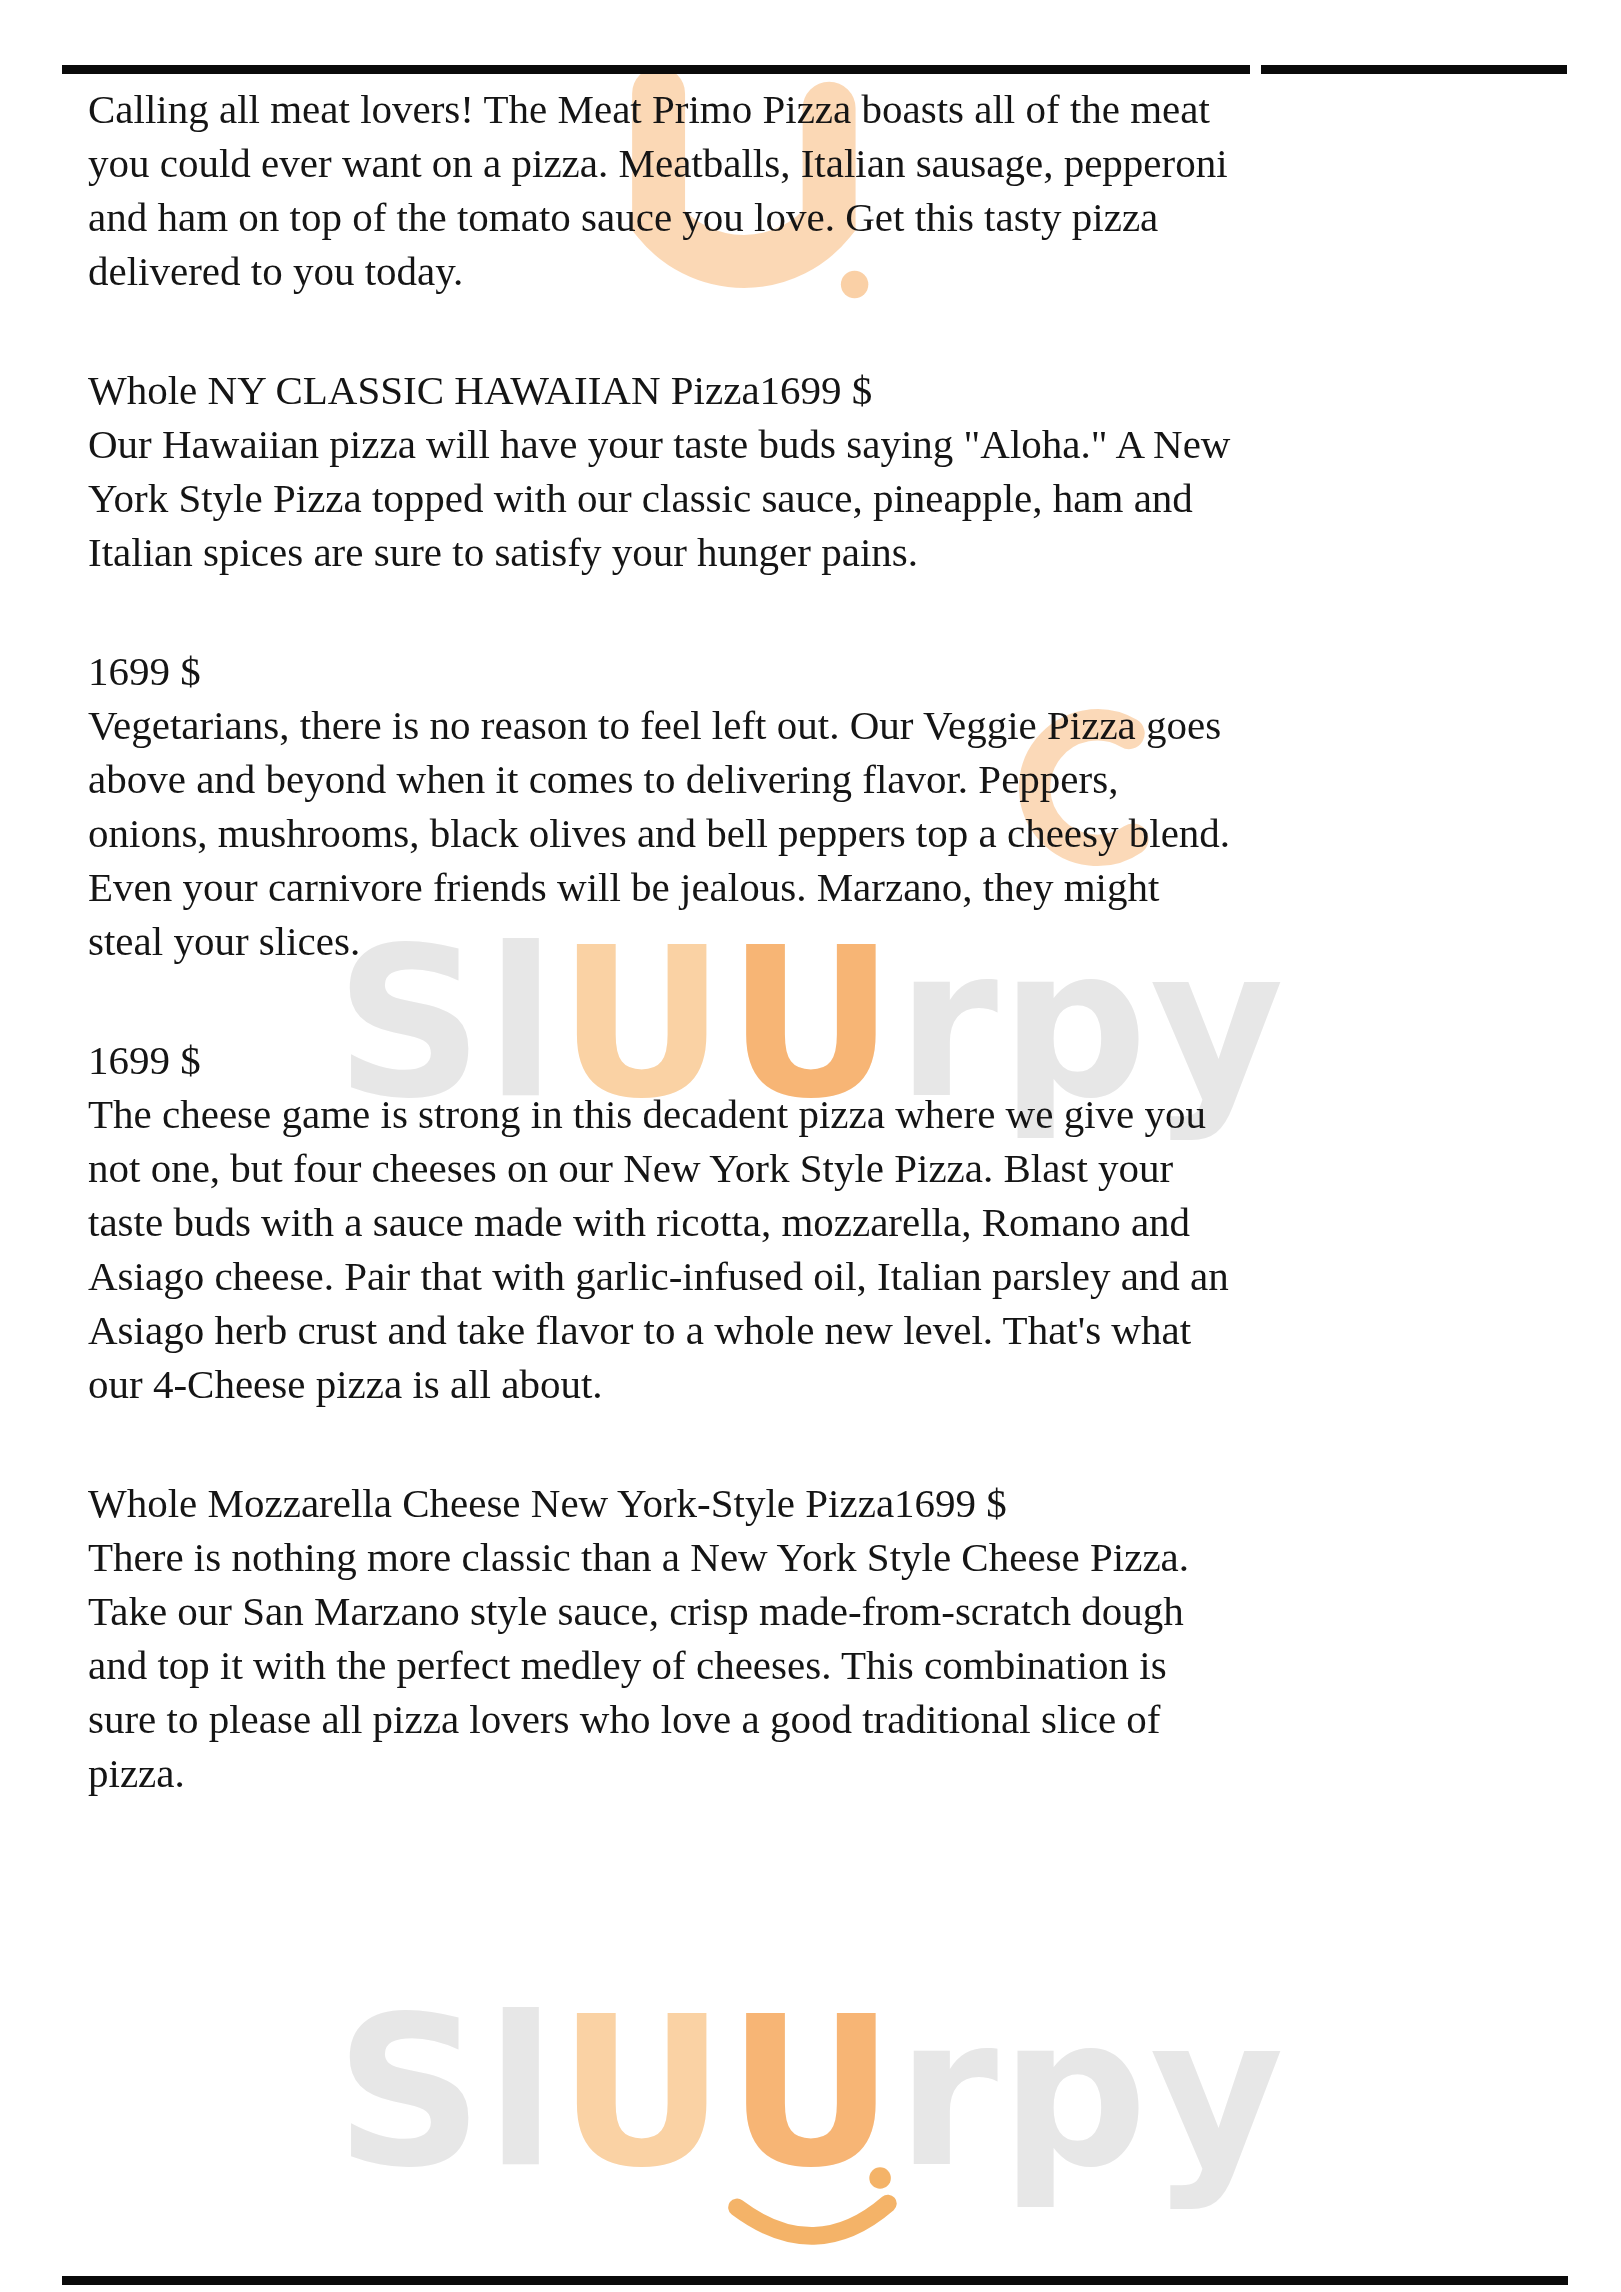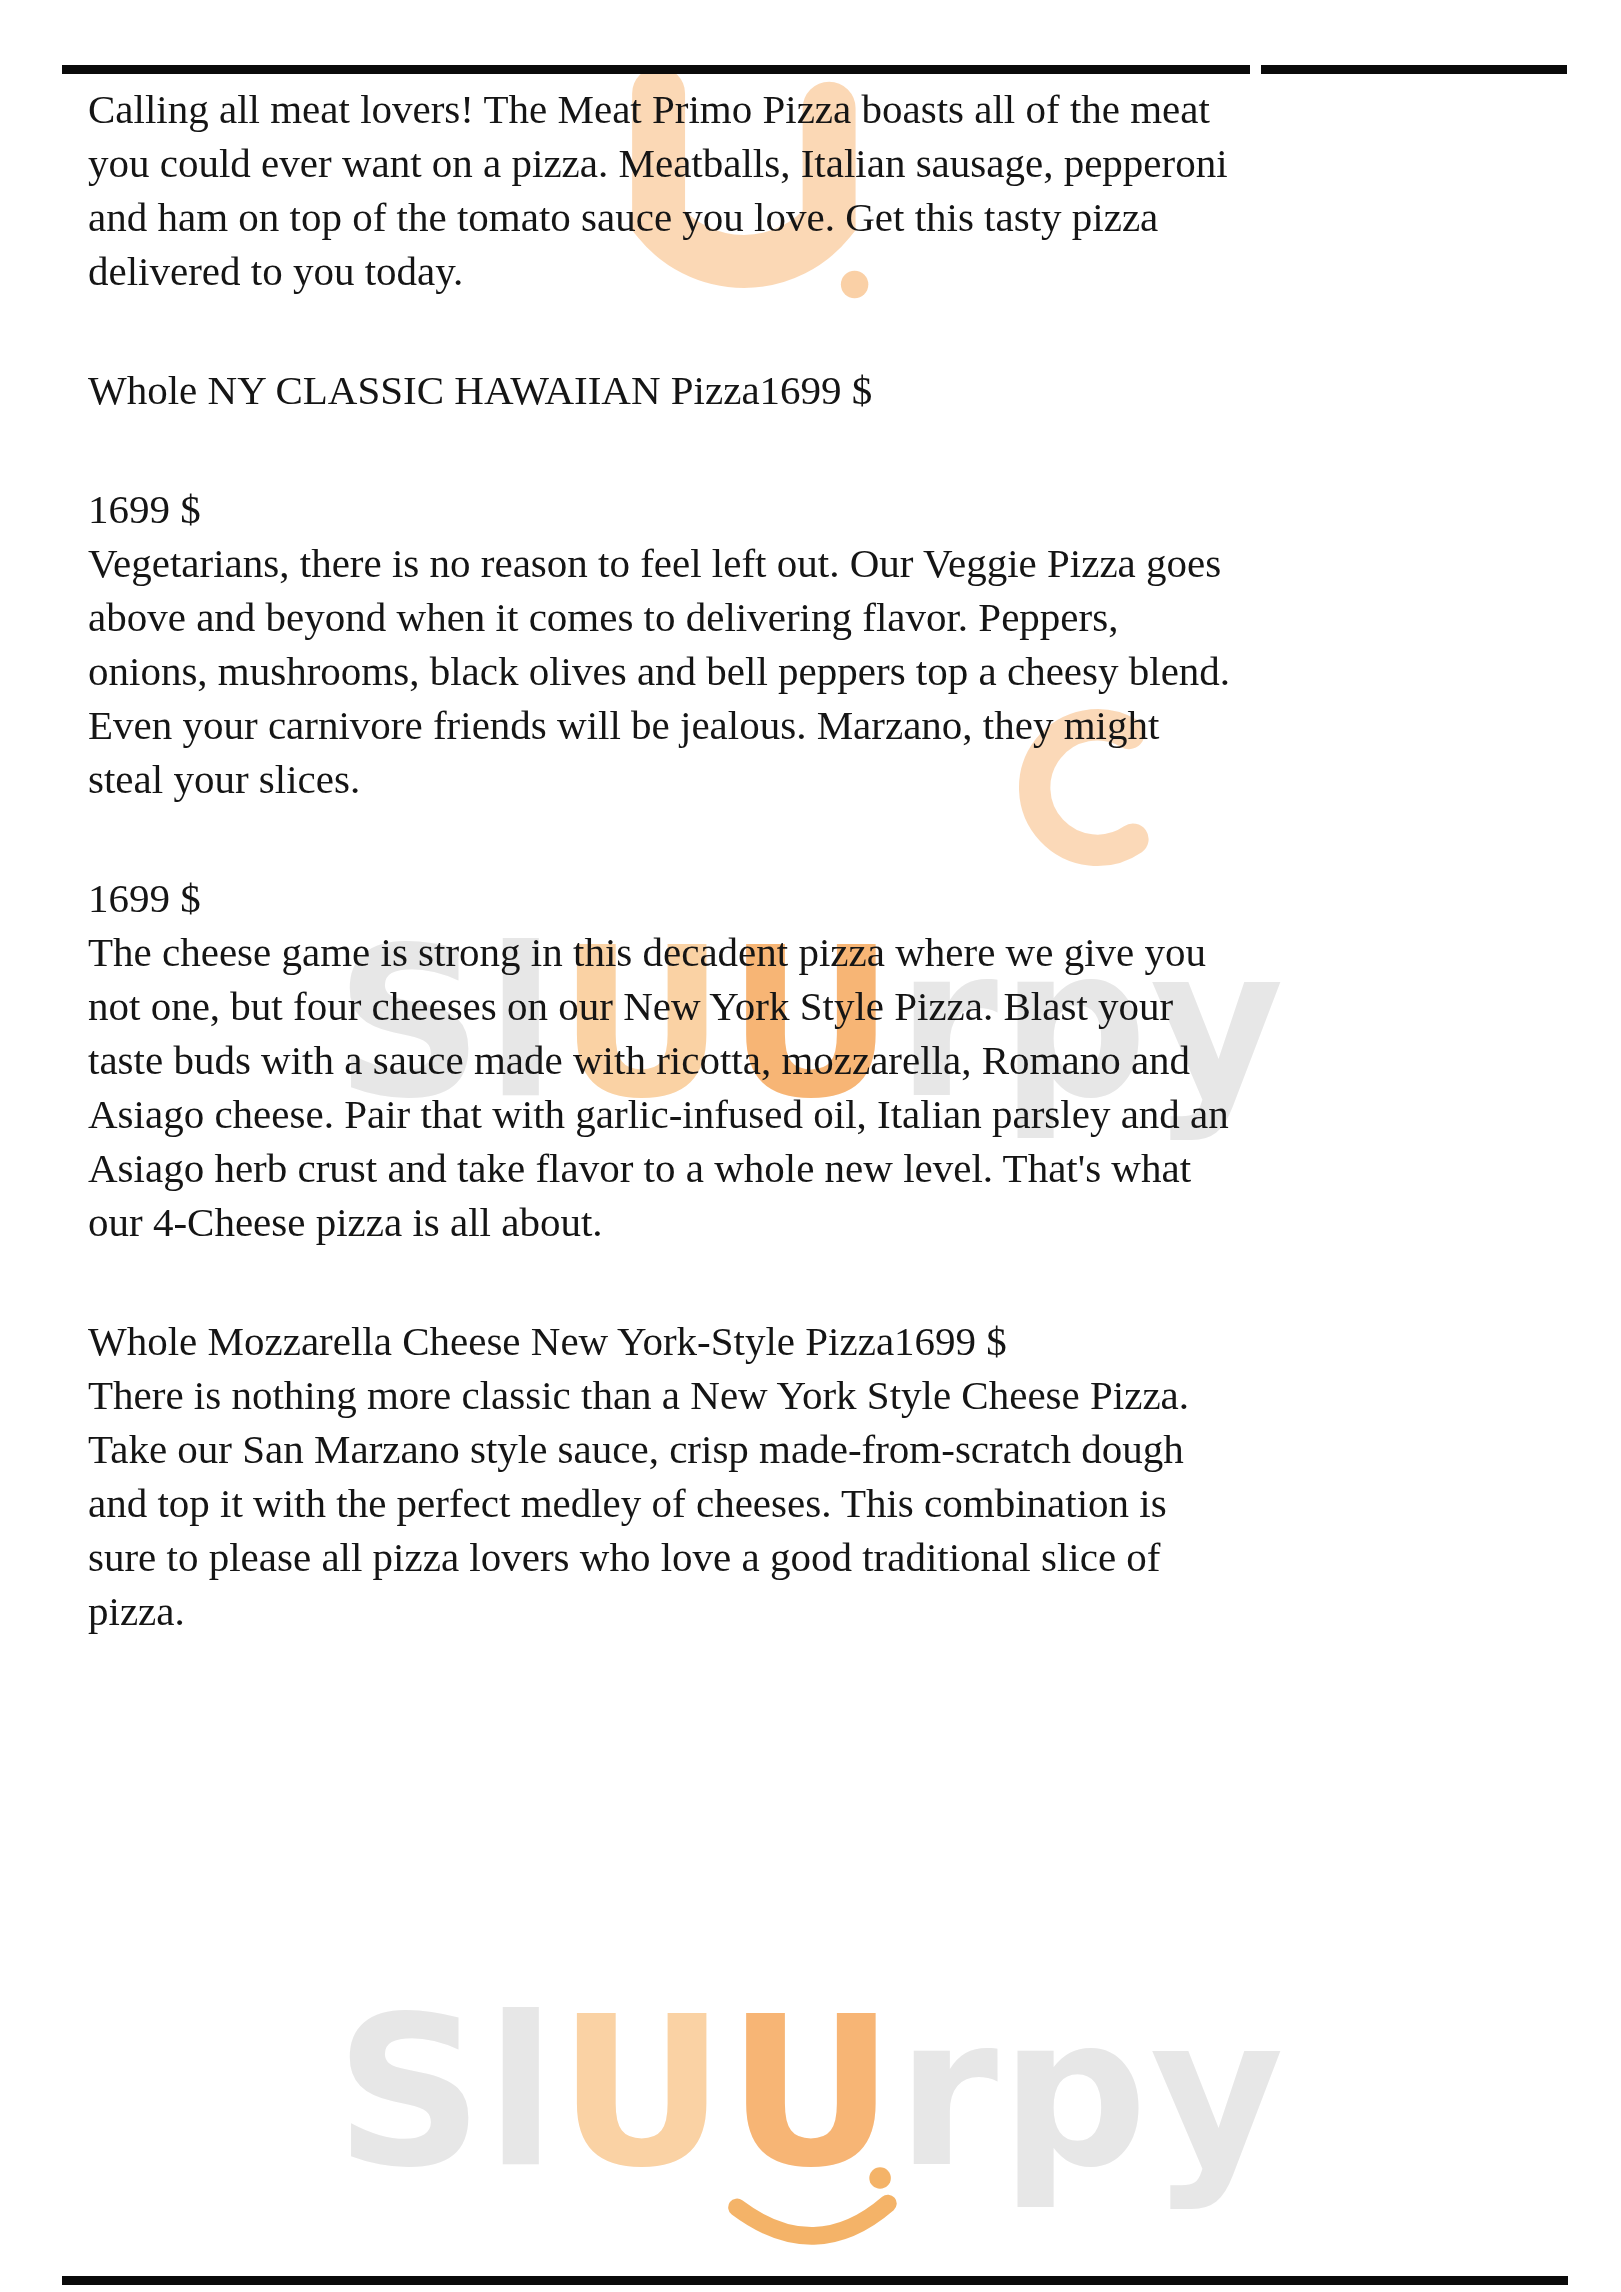--- a/index.html
+++ b/index.html
@@ -104,20 +104,21 @@
 
   <div class="content">
 
     <p class="intro">Calling all meat lovers! The Meat Primo Pizza boasts all of the meat you could ever want on a pizza. Meatballs, Italian sausage, pepperoni and ham on top of the tomato sauce you love. Get this tasty pizza delivered to you today.</p>
 
     <div class="menu-item">
       <div class="title-row">
         <span class="item-name">Whole NY CLASSIC HAWAIIAN Pizza</span>
         <span class="item-price">1699 $</span>
       </div>
+      <div class="item-desc">Our Hawaiian pizza will have your taste buds saying "Aloha." A New York Style Pizza topped with our classic sauce, pineapple, ham and Italian spices are sure to satisfy your hunger pains.</div>
     </div>
 
     <div class="menu-item">
       <div class="title-row">
         <span class="item-price">1699 $</span>
       </div>
       <div class="item-desc">Vegetarians, there is no reason to feel left out. Our Veggie Pizza goes above and beyond when it comes to delivering flavor. Peppers, onions, mushrooms, black olives and bell peppers top a cheesy blend. Even your carnivore friends will be jealous. Marzano, they might steal your slices.</div>
     </div>
 
     <div class="menu-item">

